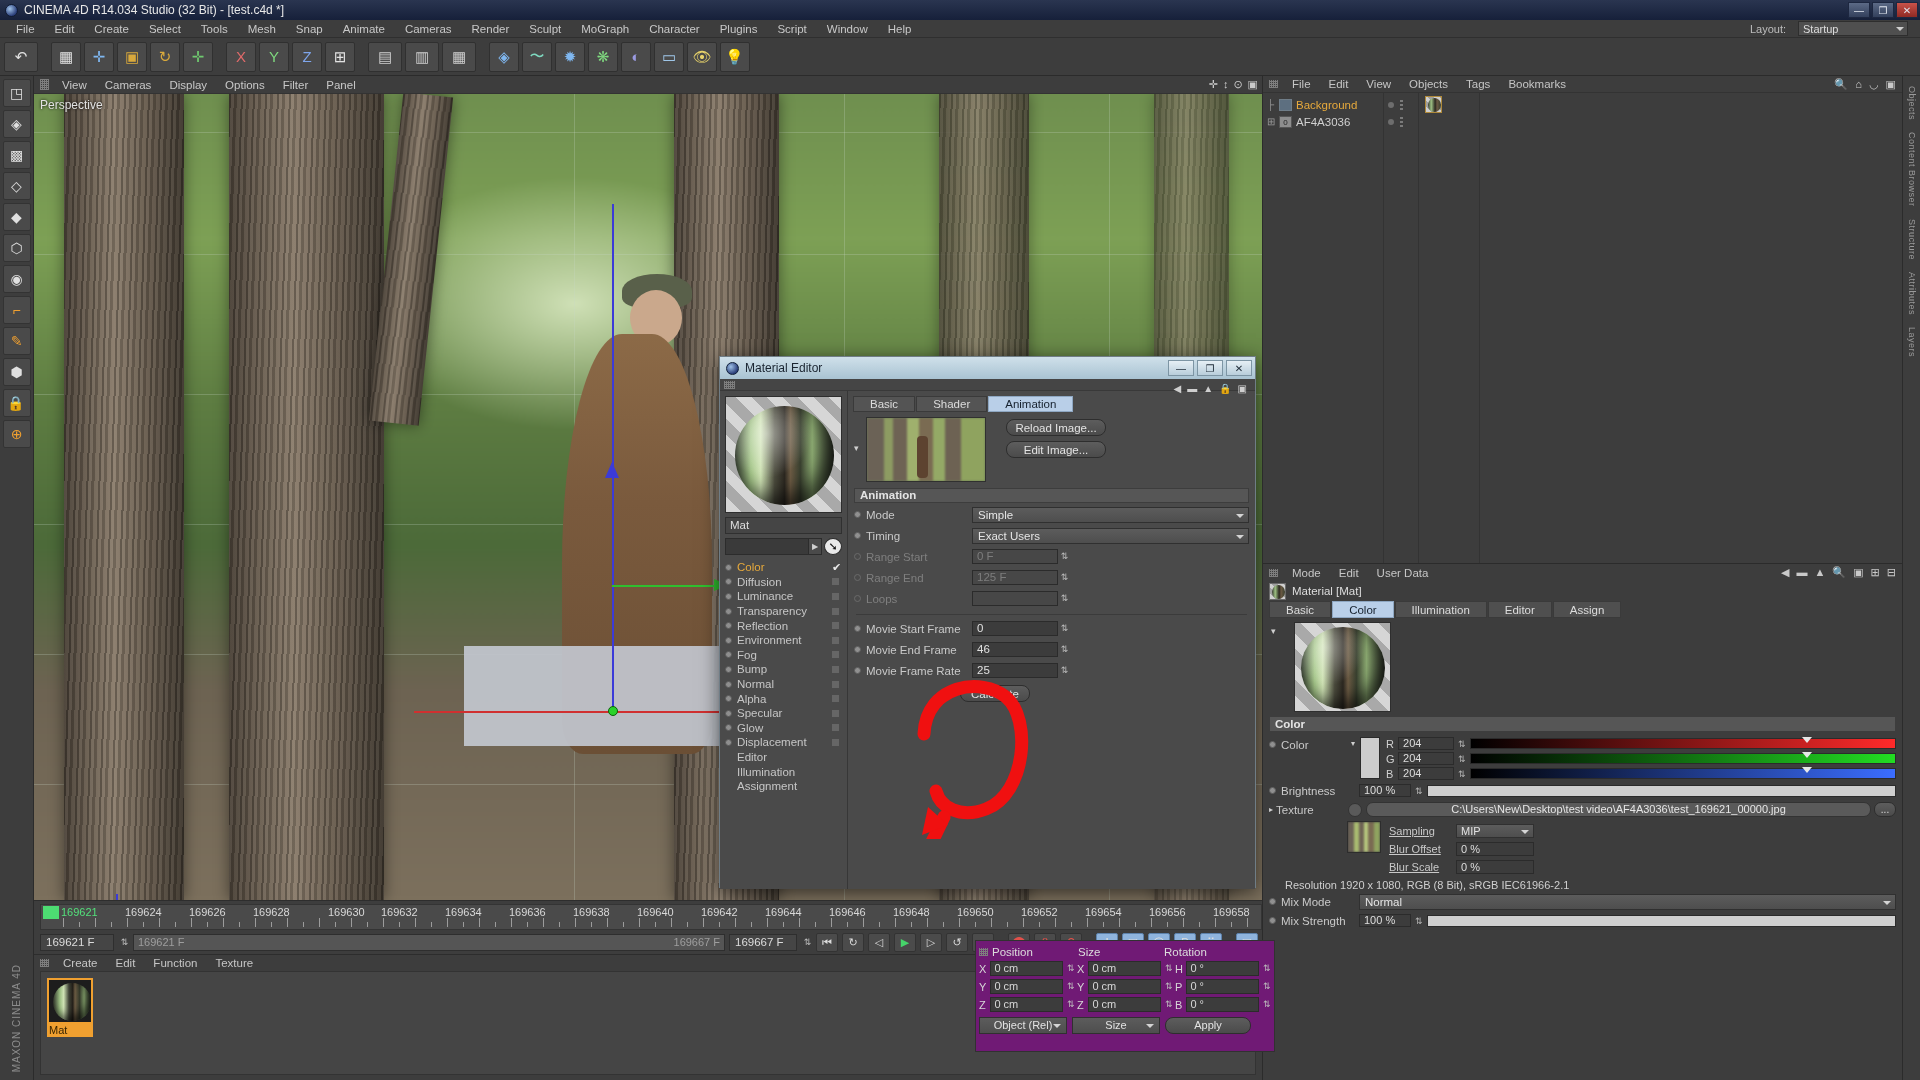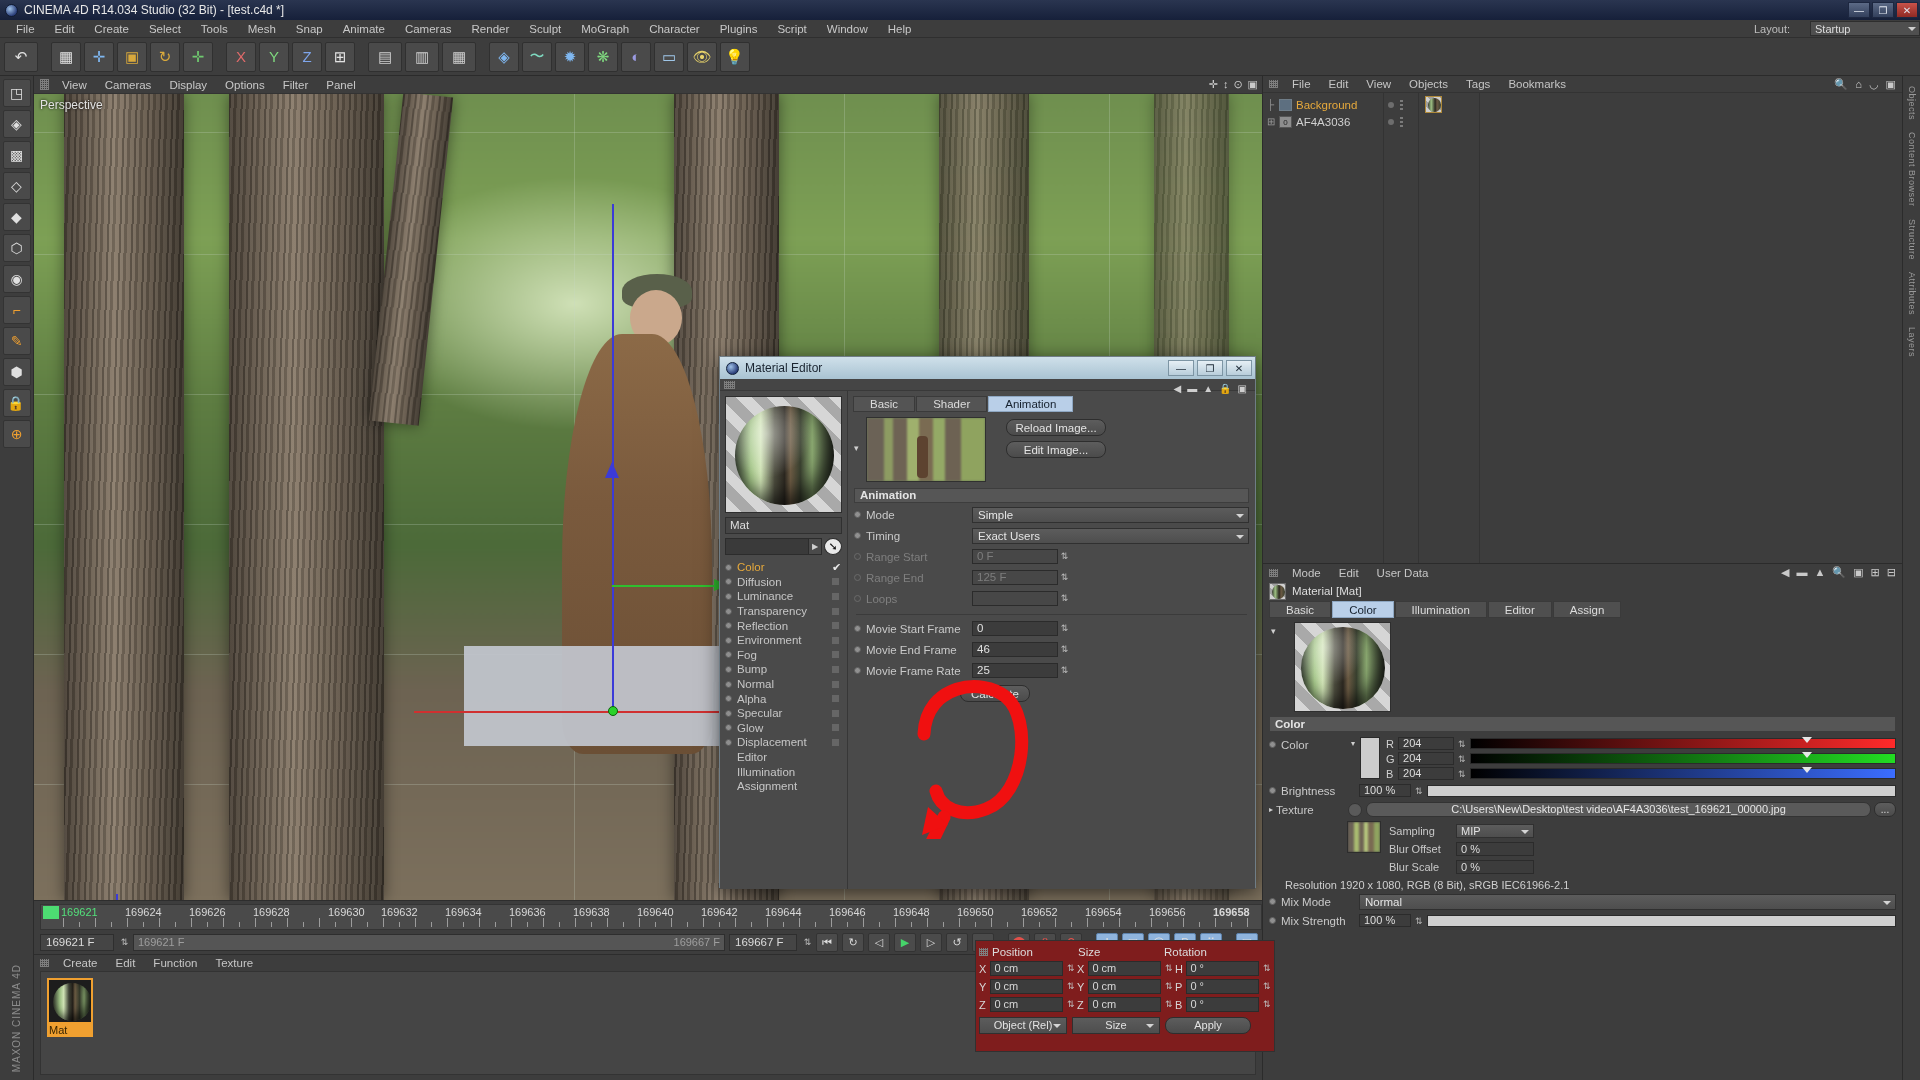--- a/index.html
+++ b/index.html
@@ -32,21 +32,21 @@
   }
   .win-btns div.close{ background:linear-gradient(#c9524a,#8f2a24);}
 
   
   .menubar{
     height:18px; background:#3d3d3d; border-bottom:1px solid #2f2f2f;
     display:flex; align-items:center; padding-left:6px; gap:0px;
     font-size:11.5px; color:#c8c8c8; position:relative;
   }
   .menubar .mi{ padding:0 10px; line-height:18px; cursor:default; }
-  .layout-box{ position:absolute; right:0; top:1px; display:flex; align-items:center; gap:20px;}
+  .layout-box{ position:absolute; right:12px; top:1px; display:flex; align-items:center; gap:12px;}
   .layout-box .lbl{ font-size:11px;color:#bdbdbd;}
   .layout-sel{
     width:110px;height:15px;background:#4f4f4f;border:1px solid #2e2e2e;
     font-size:11px;color:#ddd;padding-left:4px;line-height:14px;position:relative;
   }
   .layout-sel .arw{position:absolute;right:3px;top:5px;border-left:4px solid transparent;border-right:4px solid transparent;border-top:4px solid #cfcfcf;}
 
   
   .toolbar{
     height:38px;background:#3d3d3d;border-bottom:1px solid #2b2b2b;
@@ -228,21 +228,21 @@
   .mmmenu .mi{padding:0 9px;}
   .mmbody{flex:1;background:#454545;border:1px solid #333;margin:0 6px 5px 6px;padding:6px;}
   .matchip{width:46px;}
   .matchip .sw{width:46px;height:46px;border:2px solid #f0a030;background:#1d1d1d;position:relative;overflow:hidden;}
   .matchip .sph{position:absolute;left:4px;top:3px;width:38px;height:38px;border-radius:50%;
     background:linear-gradient(90deg,#35392e 0%, #9dc083 18%, #cfe3b4 28%, #3f4236 42%, #241f19 52%,
     #6a5a42 58%, #363b2c 70%, #8cab72 82%, #2a2e24 100%);box-shadow:inset -4px -5px 9px rgba(0,0,0,.6);}
   .matchip .nm{background:#f0a030;color:#3a2500;font-size:11px;padding-left:2px;line-height:13px;height:13px;}
 
   
-  .coord{position:absolute;left:975px;top:940px;width:300px;height:112px;background:#7f1d1d;
+  .coord{position:absolute;left:975px;top:940px;width:300px;height:112px;background:#701a75;
     border:1px solid #313131;padding:3px;}
   .coordhdr{display:flex;font-size:11.5px;color:#dcdcdc;height:15px;align-items:center;}
   .coordhdr .grip{width:9px;height:8px;margin-right:4px;
     background-image:repeating-linear-gradient(0deg,#7e7e7e 0 1px,transparent 1px 2px),
                      repeating-linear-gradient(90deg,#7e7e7e 0 1px,transparent 1px 2px);}
   .coordhdr span{width:86px;}
   .crow{display:flex;align-items:center;height:17px;gap:2px;margin-top:1px;}
   .crow .ax{width:10px;font-size:11px;color:#d6d6d6;}
   .cfield{width:76px;height:15px;background:#3c3c3c;border:1px solid #2b2b2b;font-size:11px;
     color:#d8d8d8;padding-left:3px;line-height:13px;}
@@ -318,21 +318,21 @@
   .barfill{flex:1;height:12px;background:#cfcfcf;border:1px solid #2b2b2b;}
   .pathfld{flex:1;height:15px;background:#5a5a5a;border:1px solid #333;border-radius:7px;
     font-size:11px;color:#e6e6e6;text-align:center;line-height:13px;overflow:hidden;white-space:nowrap;}
   .dots3{width:22px;height:15px;background:linear-gradient(#5d5d5d,#4b4b4b);border:1px solid #2e2e2e;
     border-radius:7px;font-size:10px;color:#ddd;text-align:center;line-height:13px;margin-left:3px;}
   .texthumb{width:34px;height:32px;border:1px solid #2d2d2d;overflow:hidden;position:relative;}
   .texthumb .f{position:absolute;inset:0;
     background:linear-gradient(90deg,#6b6256 0 18%, #a9bb70 18% 33%, #6e6354 33% 50%,
       #b6c77e 50% 64%, #7a6b52 64% 82%, #8fa35f 82% 100%);filter:blur(.8px);}
   .smallrow{display:flex;align-items:center;gap:5px;height:16px;margin-top:2px;font-size:11px;}
-  .smalllbl{width:62px;color:#c9c9c9;}
+  .smalllbl{width:62px;color:#c9c9c9;text-decoration:underline;}
   .smallfld{width:78px;height:14px;background:#3c3c3c;border:1px solid #2b2b2b;color:#ddd;
     font-size:11px;padding-left:4px;line-height:12px;position:relative;}
   .smalldd{width:78px;height:14px;background:linear-gradient(#5c5c5c,#4e4e4e);border:1px solid #303030;
     color:#e2e2e2;font-size:11px;padding-left:4px;line-height:12px;position:relative;}
   .smalldd .arw{position:absolute;right:4px;top:5px;border-left:4px solid transparent;
     border-right:4px solid transparent;border-top:4px solid #d4d4d4;}
   .resline{font-size:11px;color:#cfcfcf;margin:4px 0 0 22px;}
   .wdd{flex:1;height:16px;background:linear-gradient(#5c5c5c,#4e4e4e);border:1px solid #303030;
     font-size:11.5px;color:#e5e5e5;padding-left:5px;line-height:14px;position:relative;}
   .wdd .arw{position:absolute;right:4px;top:6px;border-left:4px solid transparent;
@@ -706,21 +706,21 @@
           <div class="tlnum" style="left:532px;">169638</div>
           <div class="tlnum" style="left:596px;">169640</div>
           <div class="tlnum" style="left:660px;">169642</div>
           <div class="tlnum" style="left:724px;">169644</div>
           <div class="tlnum" style="left:788px;">169646</div>
           <div class="tlnum" style="left:852px;">169648</div>
           <div class="tlnum" style="left:916px;">169650</div>
           <div class="tlnum" style="left:980px;">169652</div>
           <div class="tlnum" style="left:1044px;">169654</div>
           <div class="tlnum" style="left:1108px;">169656</div>
-          <div class="tlnum" style="left:1172px;font-weight:bold;">169658</div>
+          <div class="tlnum" style="left:1172px;">169658</div>
 
           <div id="tickholder">
               <div class="tick" style="left: 22px; height: 9px;"></div>
               <div class="tick" style="left: 38px; height: 5px;"></div>
               <div class="tick" style="left: 54px; height: 9px;"></div>
               <div class="tick" style="left: 70px; height: 5px;"></div>
               <div class="tick" style="left: 86px; height: 9px;"></div>
               <div class="tick" style="left: 102px; height: 5px;"></div>
               <div class="tick" style="left: 118px; height: 9px;"></div>
               <div class="tick" style="left: 134px; height: 5px;"></div>

